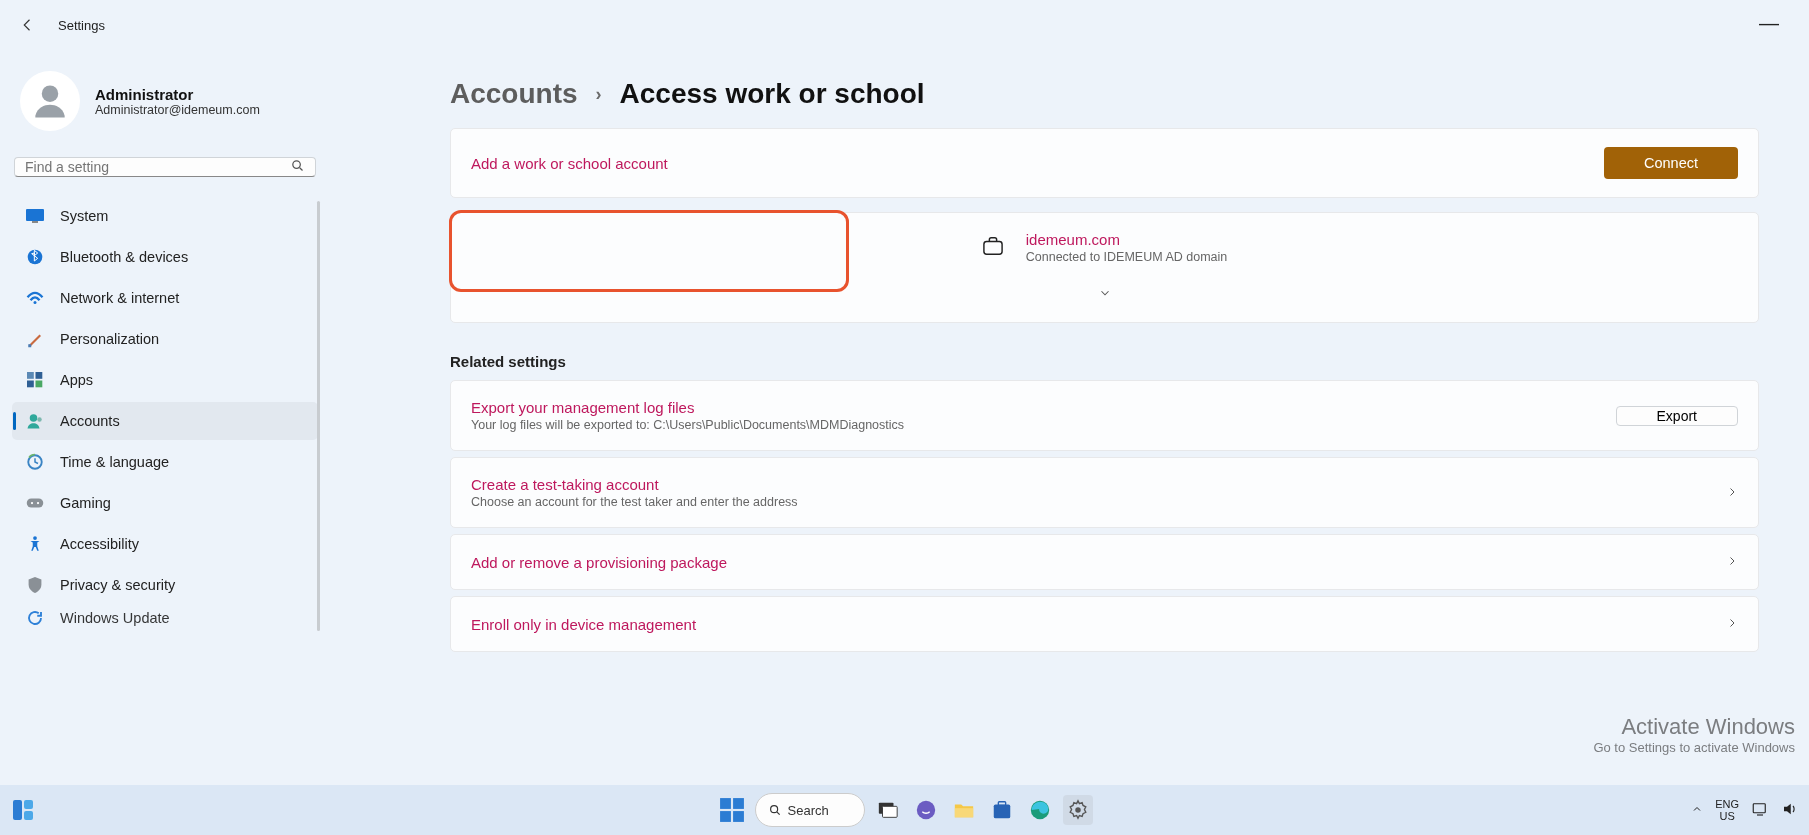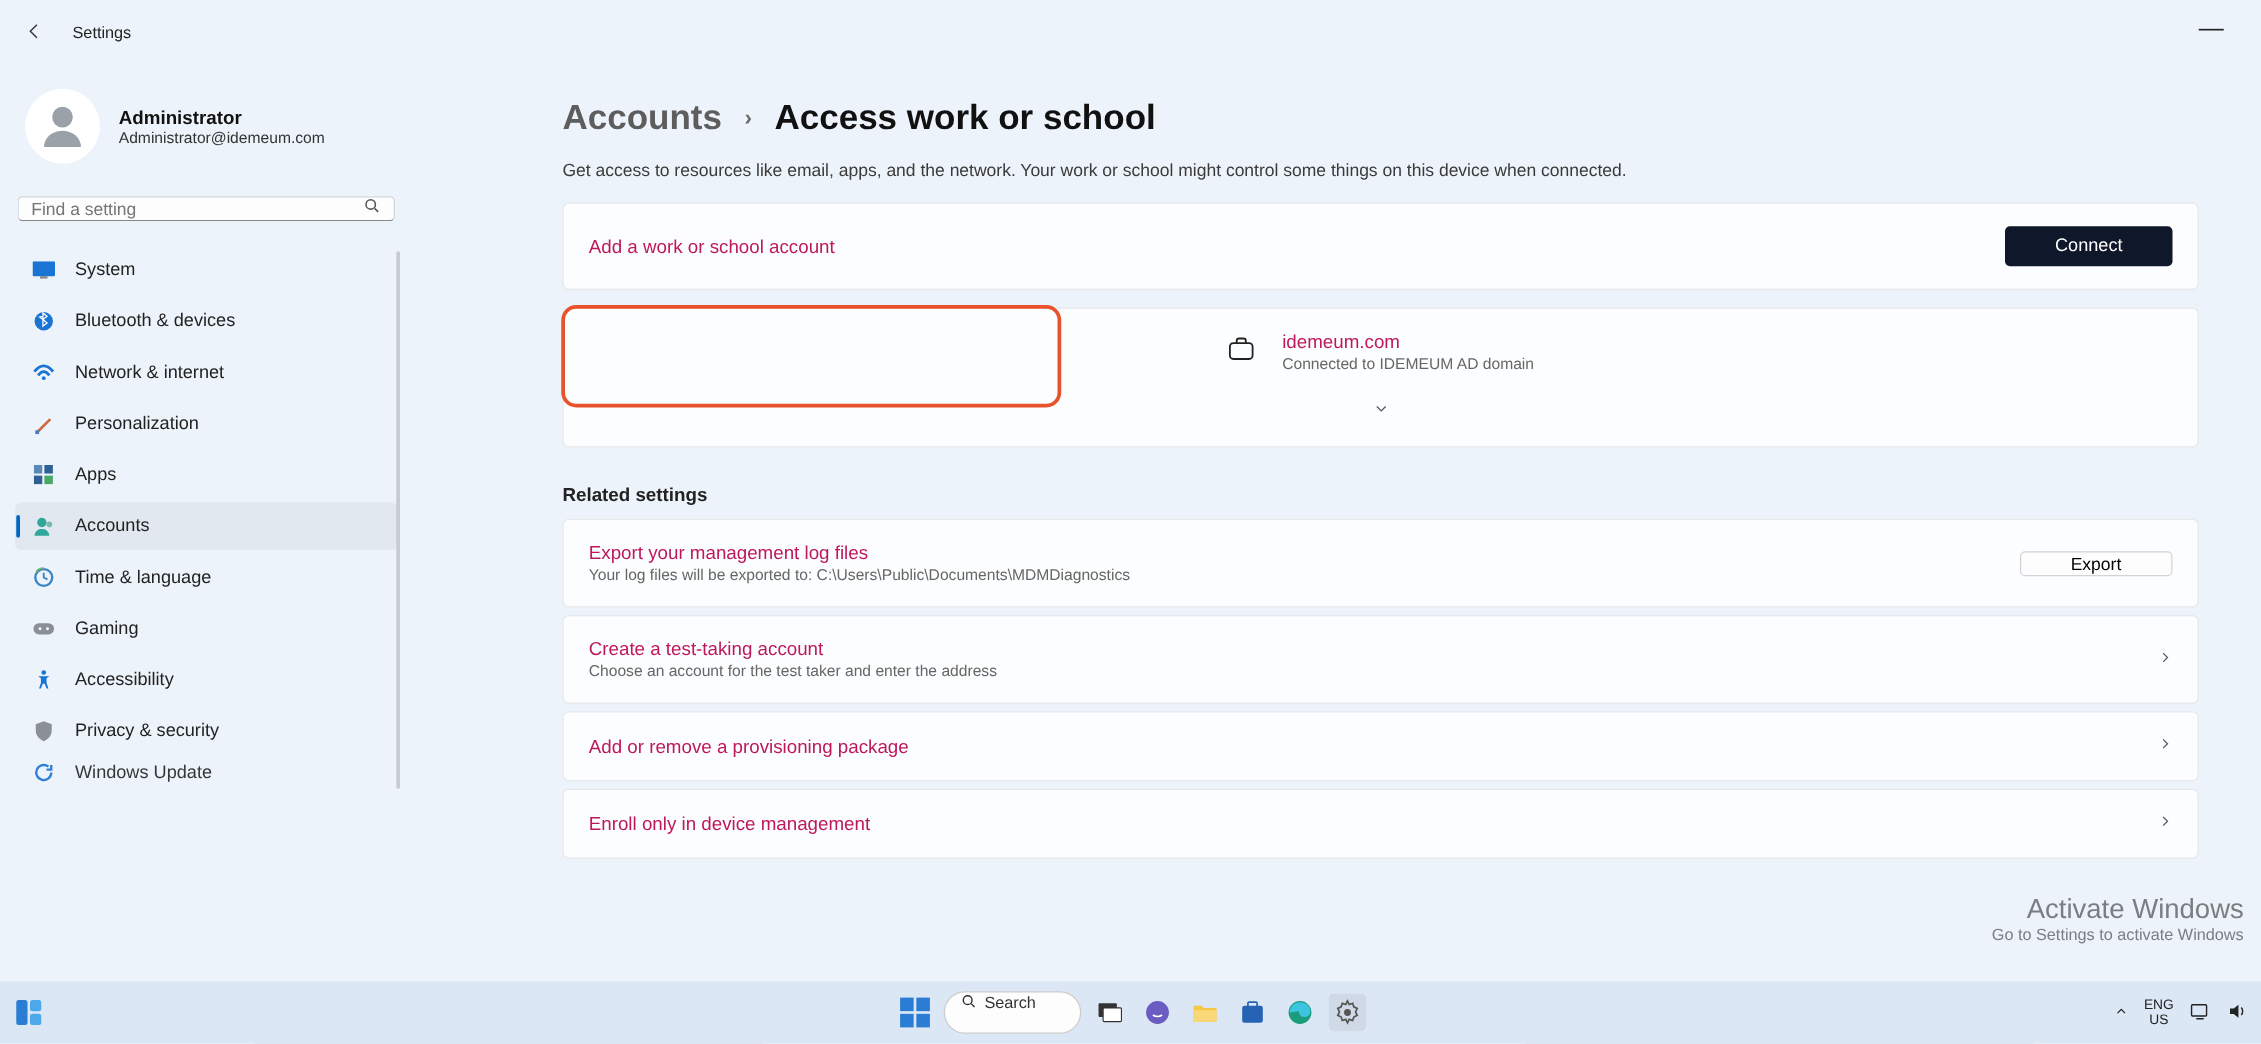--- a/index.html
+++ b/index.html
@@ -26,38 +26,38 @@
   .nav-icon { width:18px; height:18px; display:flex; align-items:center; justify-content:center;}
   .main { flex:1; padding: 28px 50px 0 120px; overflow-y:auto;}
   .breadcrumb { display:flex; align-items:center; gap:18px; font-size:28px; font-weight:600; margin-bottom:18px;}
   .breadcrumb .bc-parent { color:#5d5d5d; cursor:pointer;}
   .breadcrumb .chev { color:#6a6a6a; font-size:18px;}
   .breadcrumb .bc-current { color:#111;}
   .desc { font-size:14px; color:#3a3a3a; margin-bottom:18px;}
   .card { background:#fcfdfe; border:1px solid #e7e8ea; border-radius:5px; padding:18px 20px; display:flex; align-items:center; justify-content:space-between; margin-bottom:6px;}
   .card .card-title { font-size:15px; color:#be185d;}
   .card .card-sub { font-size:12.5px; color:#666; margin-top:2px;}
-  .btn-primary { background:#0f172a; color:#fff; border:none; border-radius:4px; padding:8px 40px; font-size:14.5px; cursor:pointer;}
+  .btn-primary { background:#a16207; color:#fff; border:none; border-radius:4px; padding:8px 40px; font-size:14.5px; cursor:pointer;}
   .btn-secondary { background:#fdfdfd; border:1px solid #d0d4d8; border-radius:4px; padding:1px 40px; font-size:14px; cursor:pointer;}
   .card.domain-row { margin-top:14px; margin-bottom:30px; padding:0; overflow:visible; position:relative; }
   .domain-inner { display:flex; align-items:center; gap:22px; padding:18px 22px; position:relative; width:100%; justify-content:space-between;flex-direction:column;}
   .domain-left { display:flex; align-items:center; gap:22px; }
   .briefcase { color:#222;}
   .section-title { font-size:15px; font-weight:600; color:#222; margin:18px 0 10px 0;}
   .card.clickable { cursor:pointer; }
   .chevron-r { color:#555; font-size:16px;}
   .highlight-wrap { position:absolute; left:-2px; top:-3px; width:400px; height:82px; border:3px solid #e8532e; border-radius:12px; pointer-events:none;}
   
   .watermark { position:absolute; right:14px; bottom:80px; text-align:right; color:#7b7d80;}
   .watermark .w1 { font-size:22px; font-weight:400;}
   .watermark .w2 { font-size:13px;text-align:right;}
   
   .taskbar { position:absolute; bottom:0; left:0; right:0; height:50px; background:#dbe7f5; display:flex; align-items:center; justify-content:center;}
   .taskbar-center { display:flex; align-items:center; gap:8px;}
-  .taskbar-search { background:#fdfdfd; border:1px solid #ccc; border-radius:18px; height:34px; width:110px; display:flex; padding:0 12px; gap:6px; font-size:13px; color:#333;}
+  .taskbar-search { background:#fdfdfd; border:1px solid #ccc; border-radius:18px; height:34px; width:110px; display:flex; align-items:center; padding:0 12px; gap:6px; font-size:13px; color:#333;}
   .tb-icon { width:30px; height:30px; display:flex; align-items:center; justify-content:center; border-radius:4px; cursor:pointer;}
   .taskbar-right { position:absolute; right:10px; display:flex; align-items:center; gap:12px; font-size:11px; color:#222;}
   .taskbar-left { position:absolute; left:8px; display:flex; align-items:center;}
   .lang { text-align:center; line-height:1.1;}
 </style>
 </head>
 <body>
 
 <div class="top-bar">
   <div class="back-arrow">
@@ -199,21 +199,20 @@
       </div>
     </div>
   </div>
 
   <div class="main">
     <div class="breadcrumb">
       <span class="bc-parent">Accounts</span>
       <span class="chev">›</span>
       <span class="bc-current">Access work or school</span>
     </div>
-    <div class="desc">Get access to resources like email, apps, and the network. Your work or school might control some things on this device when connected.</div>
 
     <div class="card">
       <div class="card-title">Add a work or school account</div>
       <button class="btn-primary">Connect</button>
     </div>
 
     <div class="card domain-row clickable">
       <div class="highlight-wrap"></div>
       <div class="domain-inner">
         <div class="domain-left">

